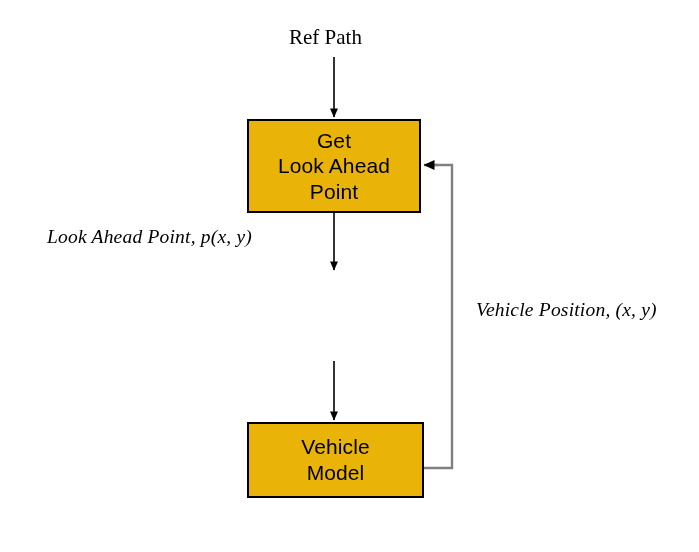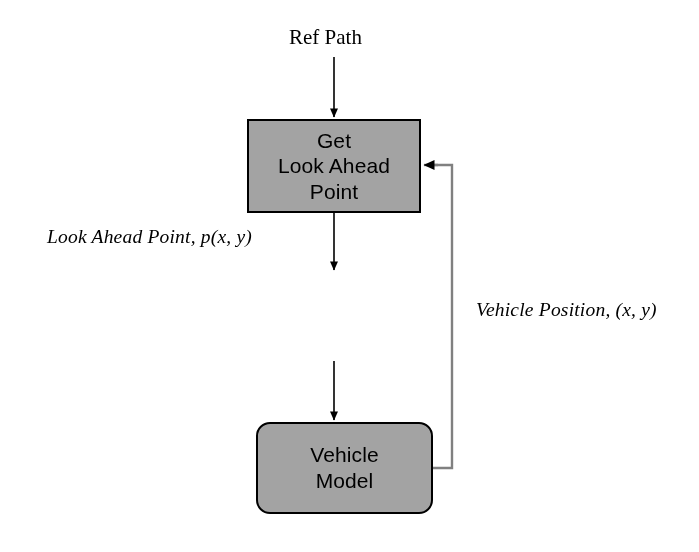--- a/index.html
+++ b/index.html
@@ -26,21 +26,21 @@
     position: absolute;
     left: 0;
     top: 0;
     width: 699px;
     height: 552px;
   }
   .node-box {
     position: absolute;
     box-sizing: border-box;
     border: 2px solid #000000;
-    background: #a3a3a3;
+    background: #eab308;
     display: flex;
     align-items: center;
     justify-content: center;
     text-align: center;
   }
   .node-label {
     font-family: "Liberation Sans", sans-serif;
     font-size: 21px;
     line-height: 1.22;
     color: #000000;
@@ -53,25 +53,24 @@
     width: 174px;
     height: 94px;
   }
   #node-pure-pursuit {
     left: 247px;
     top: 272px;
     width: 174px;
     height: 89px;
   }
   #node-vehicle-model {
-    left: 256px;
+    left: 247px;
     top: 422px;
     width: 177px;
-    height: 92px;
-    border-radius: 14px;
+    height: 76px;
   }
   .plain-text {
     position: absolute;
     font-family: Liberation Serif, serif;
     font-size: 21px;
     color: #000000;
     white-space: nowrap;
   }
   #text-ref-path {
     left: 289px;

